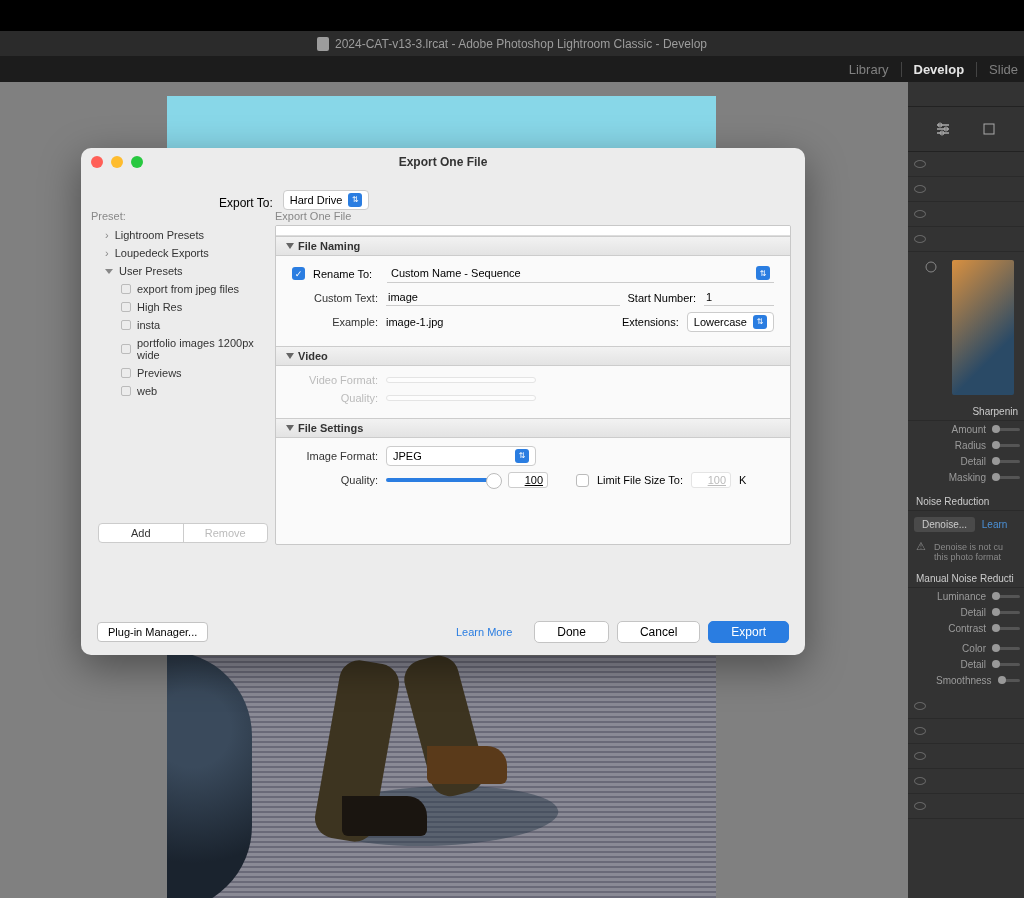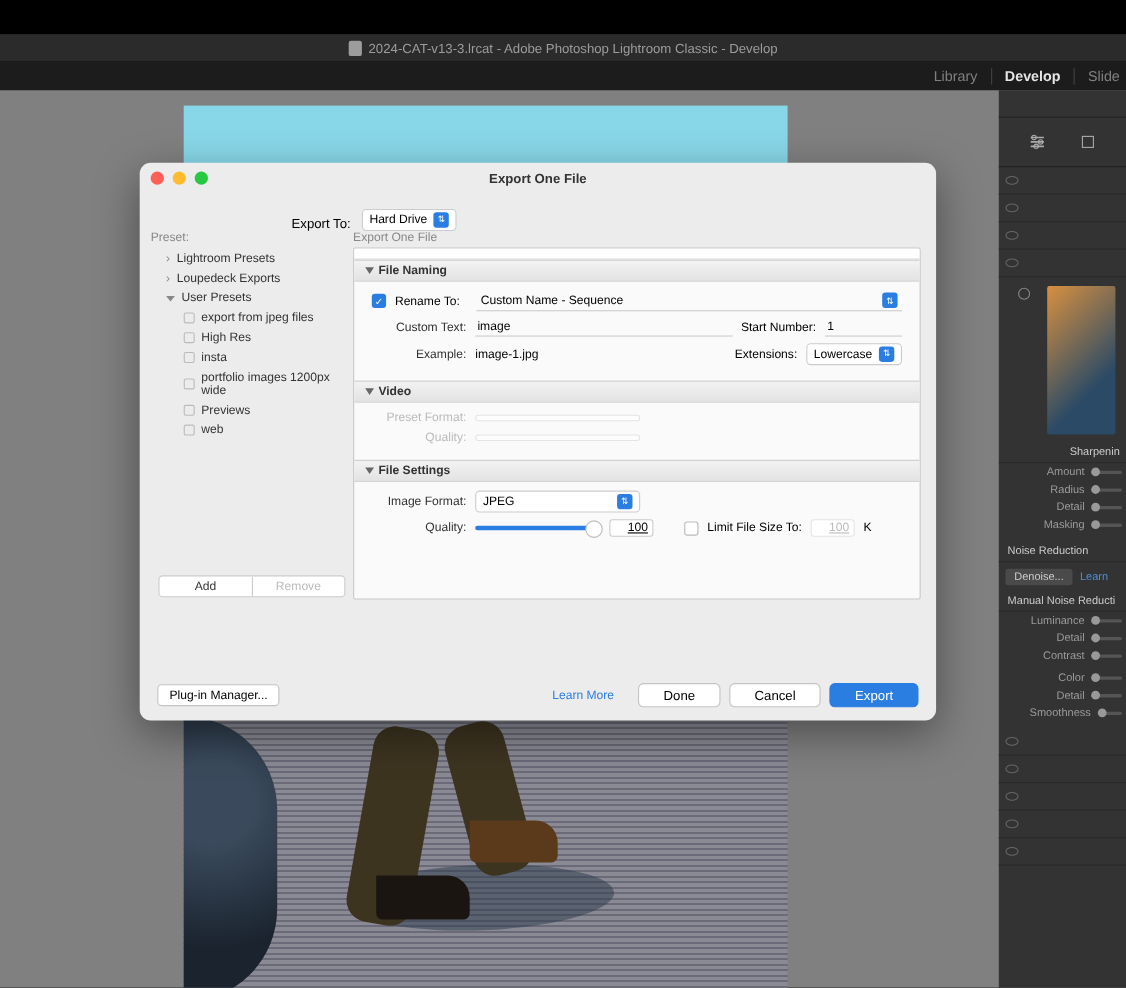--- a/index.html
+++ b/index.html
@@ -41,21 +41,21 @@
 .photo { position:absolute; top:96px; left:167px; width:549px; height:802px; background:linear-gradient(to bottom,#88d7e8 0%,#88d7e8 18%, #888 18%, #777 100%); }
 .photo .ground { position:absolute; top:560px; left:0; right:0; bottom:0; background:repeating-linear-gradient(0deg,#6a6a78 0 2px,#8a8a95 2px 5px); }
 .photo .leg1 { position:absolute; top:565px; left:160px; width:60px; height:180px; background:#3d3420; border-radius:20px; transform:rotate(10deg); }
 .photo .leg2 { position:absolute; top:560px; left:250px; width:55px; height:140px; background:#3d3420; border-radius:20px; transform:rotate(-15deg); }
 .photo .shoe1 { position:absolute; top:700px; left:175px; width:85px; height:40px; background:#1a1510; border-radius:0 20px 6px 6px; }
 .photo .shoe2 { position:absolute; top:650px; left:260px; width:80px; height:38px; background:#5a3a1a; border-radius:0 20px 6px 6px; }
 .photo .shadow { position:absolute; top:690px; left:150px; width:240px; height:60px; background:#2a3a4a; opacity:0.5; border-radius:50%; transform:skewX(-30deg); }
 .photo .wheel { position:absolute; top:555px; left:0; width:85px; height:260px; background:radial-gradient(circle at 30% 30%, #3a4a5c 20%, #1a232e 70%); border-radius:0 140px 140px 0; }
 
 
-.dialog { position:absolute; top:148px; left:81px; width:724px; height:507px; background:#ececec; border-radius:10px; box-shadow:0 12px 40px rgba(0,0,0,0.4);margin-left:46px; }
+.dialog { position:absolute; top:148px; left:81px; width:724px; height:507px; background:#ececec; border-radius:10px; box-shadow:0 12px 40px rgba(0,0,0,0.4); }
 .dtitle { height:28px; display:flex; align-items:center; position:relative; border-top-left-radius:10px; border-top-right-radius:10px; }
 .traffic { position:absolute; left:10px; top:8px; display:flex; gap:8px; }
 .traffic div { width:12px; height:12px; border-radius:50%; }
 .t-r { background:#ff5f57; } .t-y { background:#febc2e; } .t-g { background:#28c840; }
 .dt-label { flex:1; text-align:center; font-size:12px; font-weight:600; color:#333; }
 
 .exportto { height:34px; display:flex; align-items:flex-end; justify-content:flex-start; padding-left:138px; font-size:12px; }
 .exportto .lbl { margin-right:10px; }
 .mac-select { background:#fff; border:1px solid #ccc; border-radius:4px; padding:2px 6px; font-size:11px; display:inline-flex; align-items:center; gap:6px; position:relative; }
 .mac-select .arrow { background:#2a7de1; color:#fff; width:14px; height:14px; border-radius:3px; display:inline-flex; align-items:center; justify-content:center; font-size:8px; line-height:1; }
@@ -176,20 +176,22 @@
   <div class="rp-sliderrow">
       <span class="lab">Masking</span>
       <span class="sl"></span>
     </div>
   <div style="height:8px"></div>
   <div class="rp-sechead" style="justify-content:flex-start;padding-left:8px">Noise Reduction</div>
   <div class="rp-denoise">
     <span class="dbtn">Denoise...</span>
     <span class="learn">Learn</span>
   </div>
+  <div class="rp-note">Denoise is not cu
+this photo format</div>
   <div class="rp-sechead" style="justify-content:flex-start;padding-left:8px">Manual Noise Reducti</div>
   <div class="rp-sliderrow">
       <span class="lab">Luminance</span>
       <span class="sl"></span>
     </div>
   <div class="rp-sliderrow">
       <span class="lab">Detail</span>
       <span class="sl"></span>
     </div>
   <div class="rp-sliderrow">
@@ -315,21 +317,21 @@
             <span class="mac-select">
               <span>Lowercase</span>
               <span class="arrow">⇅</span>
             </span>
           </div>
         </div>
 
         <div class="section-hdr">Video</div>
         <div class="section-body">
           <div class="frow">
-            <span class="rlbl dim">Preset Format:</span>
+            <span class="rlbl dim">Video Format:</span>
             <span class="dimsel" style="width:150px"></span>
           </div>
           <div class="frow">
             <span class="rlbl dim">Quality:</span>
             <span class="dimsel" style="width:150px"></span>
           </div>
         </div>
 
         <div class="section-hdr">File Settings</div>
         <div class="section-body">

